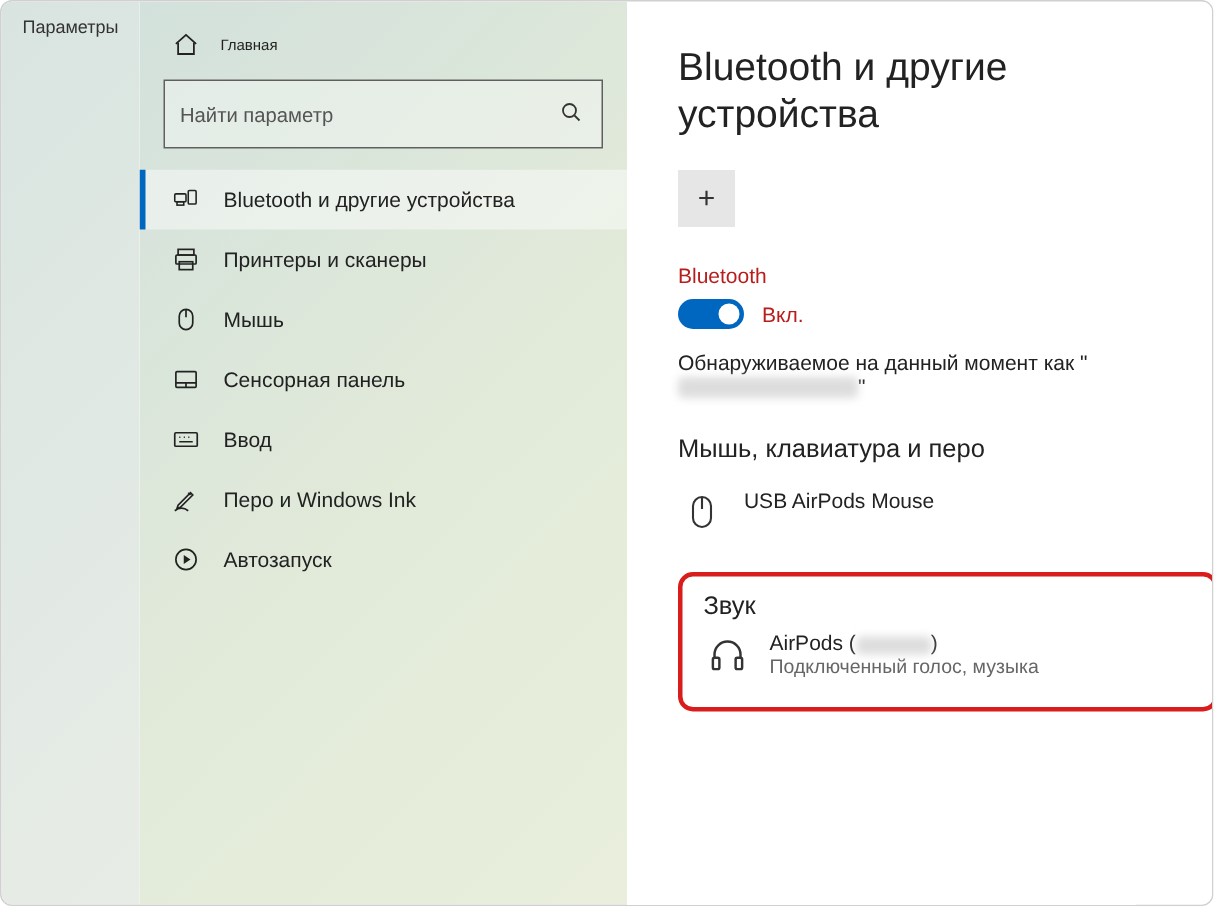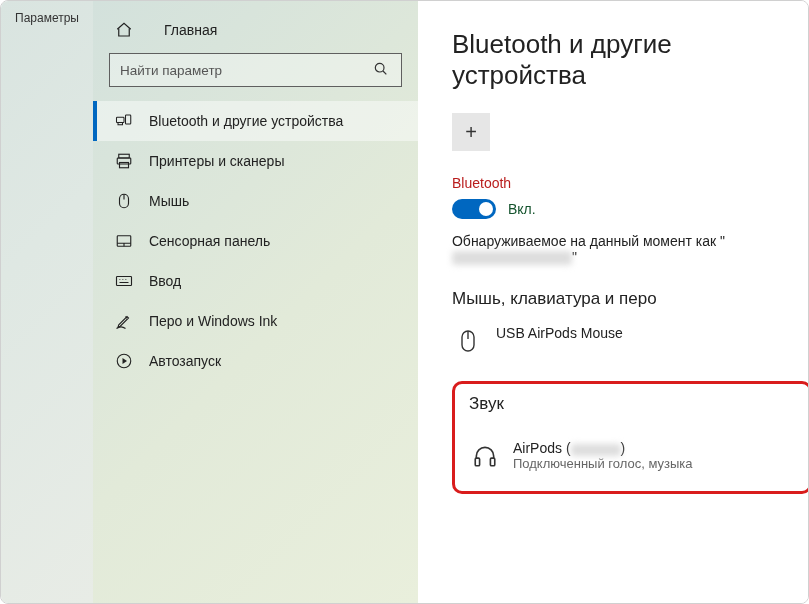--- a/index.html
+++ b/index.html
@@ -1,53 +1,53 @@
 <!DOCTYPE html>
 <html><head>
 <meta charset="utf-8">
 <style>
 * { margin: 0; padding: 0; box-sizing: border-box; font-family: "Segoe UI", -apple-system, sans-serif; }
 body { width: 809px; height: 604px; overflow: hidden; background: #fff; }
 .frame { width: 809px; height: 604px; border: 1px solid #d0d0d0; border-radius: 8px; overflow: hidden; display: flex; flex-direction: row; }
 .titlebar { padding: 10px 14px 6px 14px; font-size: 12px; color: #333; background: linear-gradient(135deg, #d9e4e0 0%, #dfe8e3 40%, #e8ece6 100%); }
 .body { flex: 1; display: flex; overflow: hidden; }
 .sidebar { width: 325px; background: linear-gradient(135deg, #d3e1dc 0%, #e2ead9 55%, #e9efdc 100%); padding-top: 10px; display: flex; flex-direction: column; }
-.home-row { display: flex; align-items: center; gap: 31px; padding: 10px 20px 14px 22px; color: #222; font-size: 14px; cursor: pointer; }
+.home-row { display: flex; align-items: center; gap: 14px; padding: 10px 20px 14px 22px; color: #222; font-size: 10px; cursor: pointer; }
 .home-row .ico { width: 18px; height: 18px; display: flex; align-items: center; justify-content: center; }
 .search-wrap { padding: 0 16px 14px 16px; }
-.search { display: flex; align-items: center; border: 1px solid #5f5f5f; background: rgba(255,255,255,0.35); height: 34px; padding: 0 10px; }
+.search { display: flex; align-items: center; border: 1px solid #5f5f5f; background: rgba(255,255,255,0.35); height: 46px; padding: 0 10px; }
 .search input { flex: 1; border: none; background: transparent; outline: none; font-size: 13.5px; color: #333; }
 .search input::placeholder { color: #555; }
 .search .sico { width: 18px; height: 18px; color: #333; }
 .category { padding: 6px 20px 12px 20px; font-size: 13px; font-weight: 600; color: #222; }
 .navlist { display: flex; flex-direction: column; }
 .navitem { display: flex; align-items: center; gap: 16px; padding: 11px 20px 11px 22px; font-size: 14px; color: #222; cursor: pointer; position: relative; }
 .navitem .ico { width: 18px; height: 18px; display: flex; align-items: center; justify-content: center; color: #222; }
 .navitem.active { background: rgba(255,255,255,0.45); }
 .navitem.active::before { content: ""; position: absolute; left: 0; top: 0; bottom: 0; width: 4px; background: #0067c0; }
 .content { flex: 1; background: #fff; padding: 28px 34px 20px 34px; overflow-y: auto; }
 .content h1 { font-size: 26px; font-weight: 400; color: #222; margin-bottom: 22px; }
 .addrow { display: flex; align-items: center; gap: 16px; margin-bottom: 24px; cursor: pointer; }
 .addbtn { width: 38px; height: 38px; background: #e6e6e6; display: flex; align-items: center; justify-content: center; font-size: 20px; color: #333; }
 .addtxt { font-size: 14px; color: #222; }
 .bt-label { font-size: 14px; color: #b91c1c; margin-bottom: 8px; }
 .toggle { display: flex; align-items: center; gap: 12px; margin-bottom: 14px; }
 .switch { width: 44px; height: 20px; border-radius: 10px; background: #0067c0; position: relative; cursor: pointer; }
 .switch::after { content: ""; position: absolute; right: 3px; top: 3px; width: 14px; height: 14px; background: #fff; border-radius: 50%; }
-.switch-state { font-size: 14px; color: #14532d; }
+.switch-state { font-size: 14px; color: #b91c1c; }
 .discoverable { font-size: 14px; color: #222; margin-bottom: 24px; }
 .blur { display: inline-block; width: 120px; height: 14px; background: #ddd; filter: blur(3px); border-radius: 3px; vertical-align: middle; }
 .section-h { font-size: 17px; font-weight: 400; color: #222; margin-bottom: 10px; }
 .device { display: flex; align-items: flex-start; gap: 14px; padding: 6px 2px; }
 .device .dico { width: 28px; height: 28px; display: flex; align-items: center; justify-content: center; color: #333; margin-top: 2px; }
 .device .dtxt { display: flex; flex-direction: column; }
 .device .dname { font-size: 14px; color: #222; }
 .device .dsub { font-size: 13px; color: #666; }
 .sound-block { border: 3px solid #d91c1c; border-radius: 10px; padding: 10px 14px 14px 14px; margin-top: 20px; width: 360px; }
-.sound-block .section-h { margin-bottom: 20px; }
+.sound-block .section-h { margin-bottom: 0; }
 .blur2 { display: inline-block; width: 50px; height: 12px; background: #ddd; filter: blur(3px); border-radius: 3px; vertical-align: middle; }
 svg { display: block; }
 </style>
 </head>
 <body>
 
 <div class="frame">
   <div class="titlebar">Параметры</div>
   <div class="body">
 

